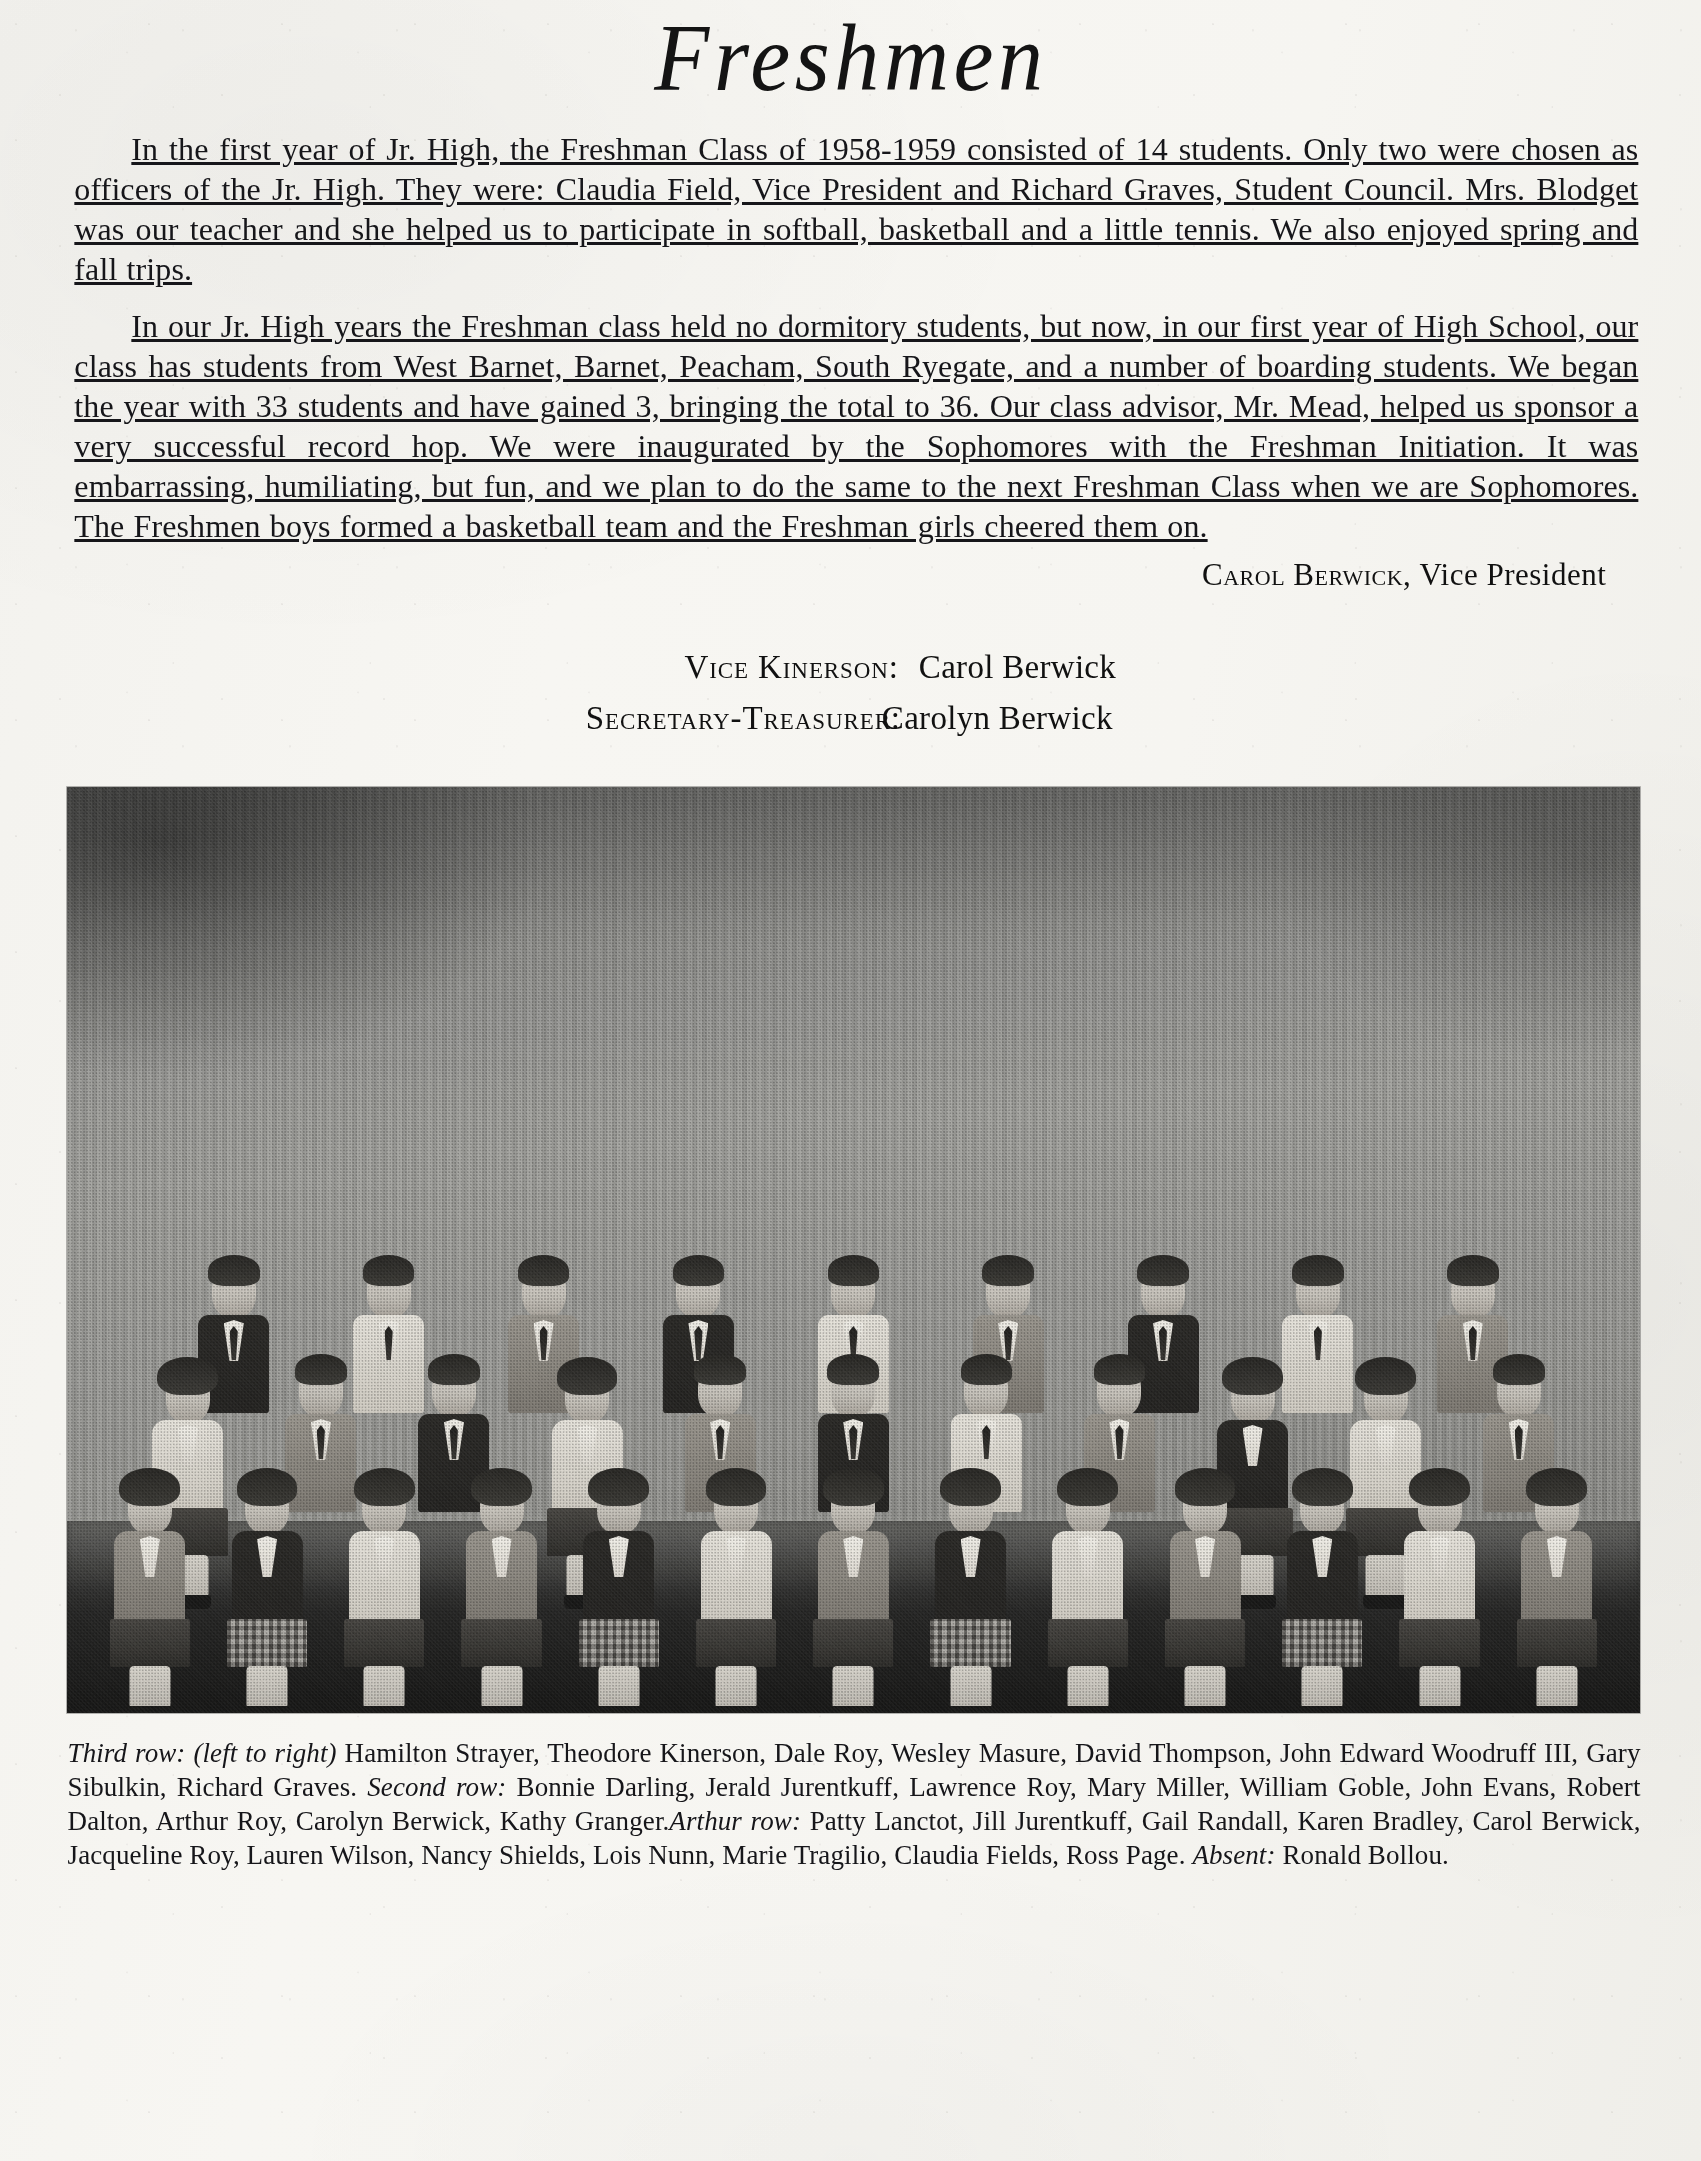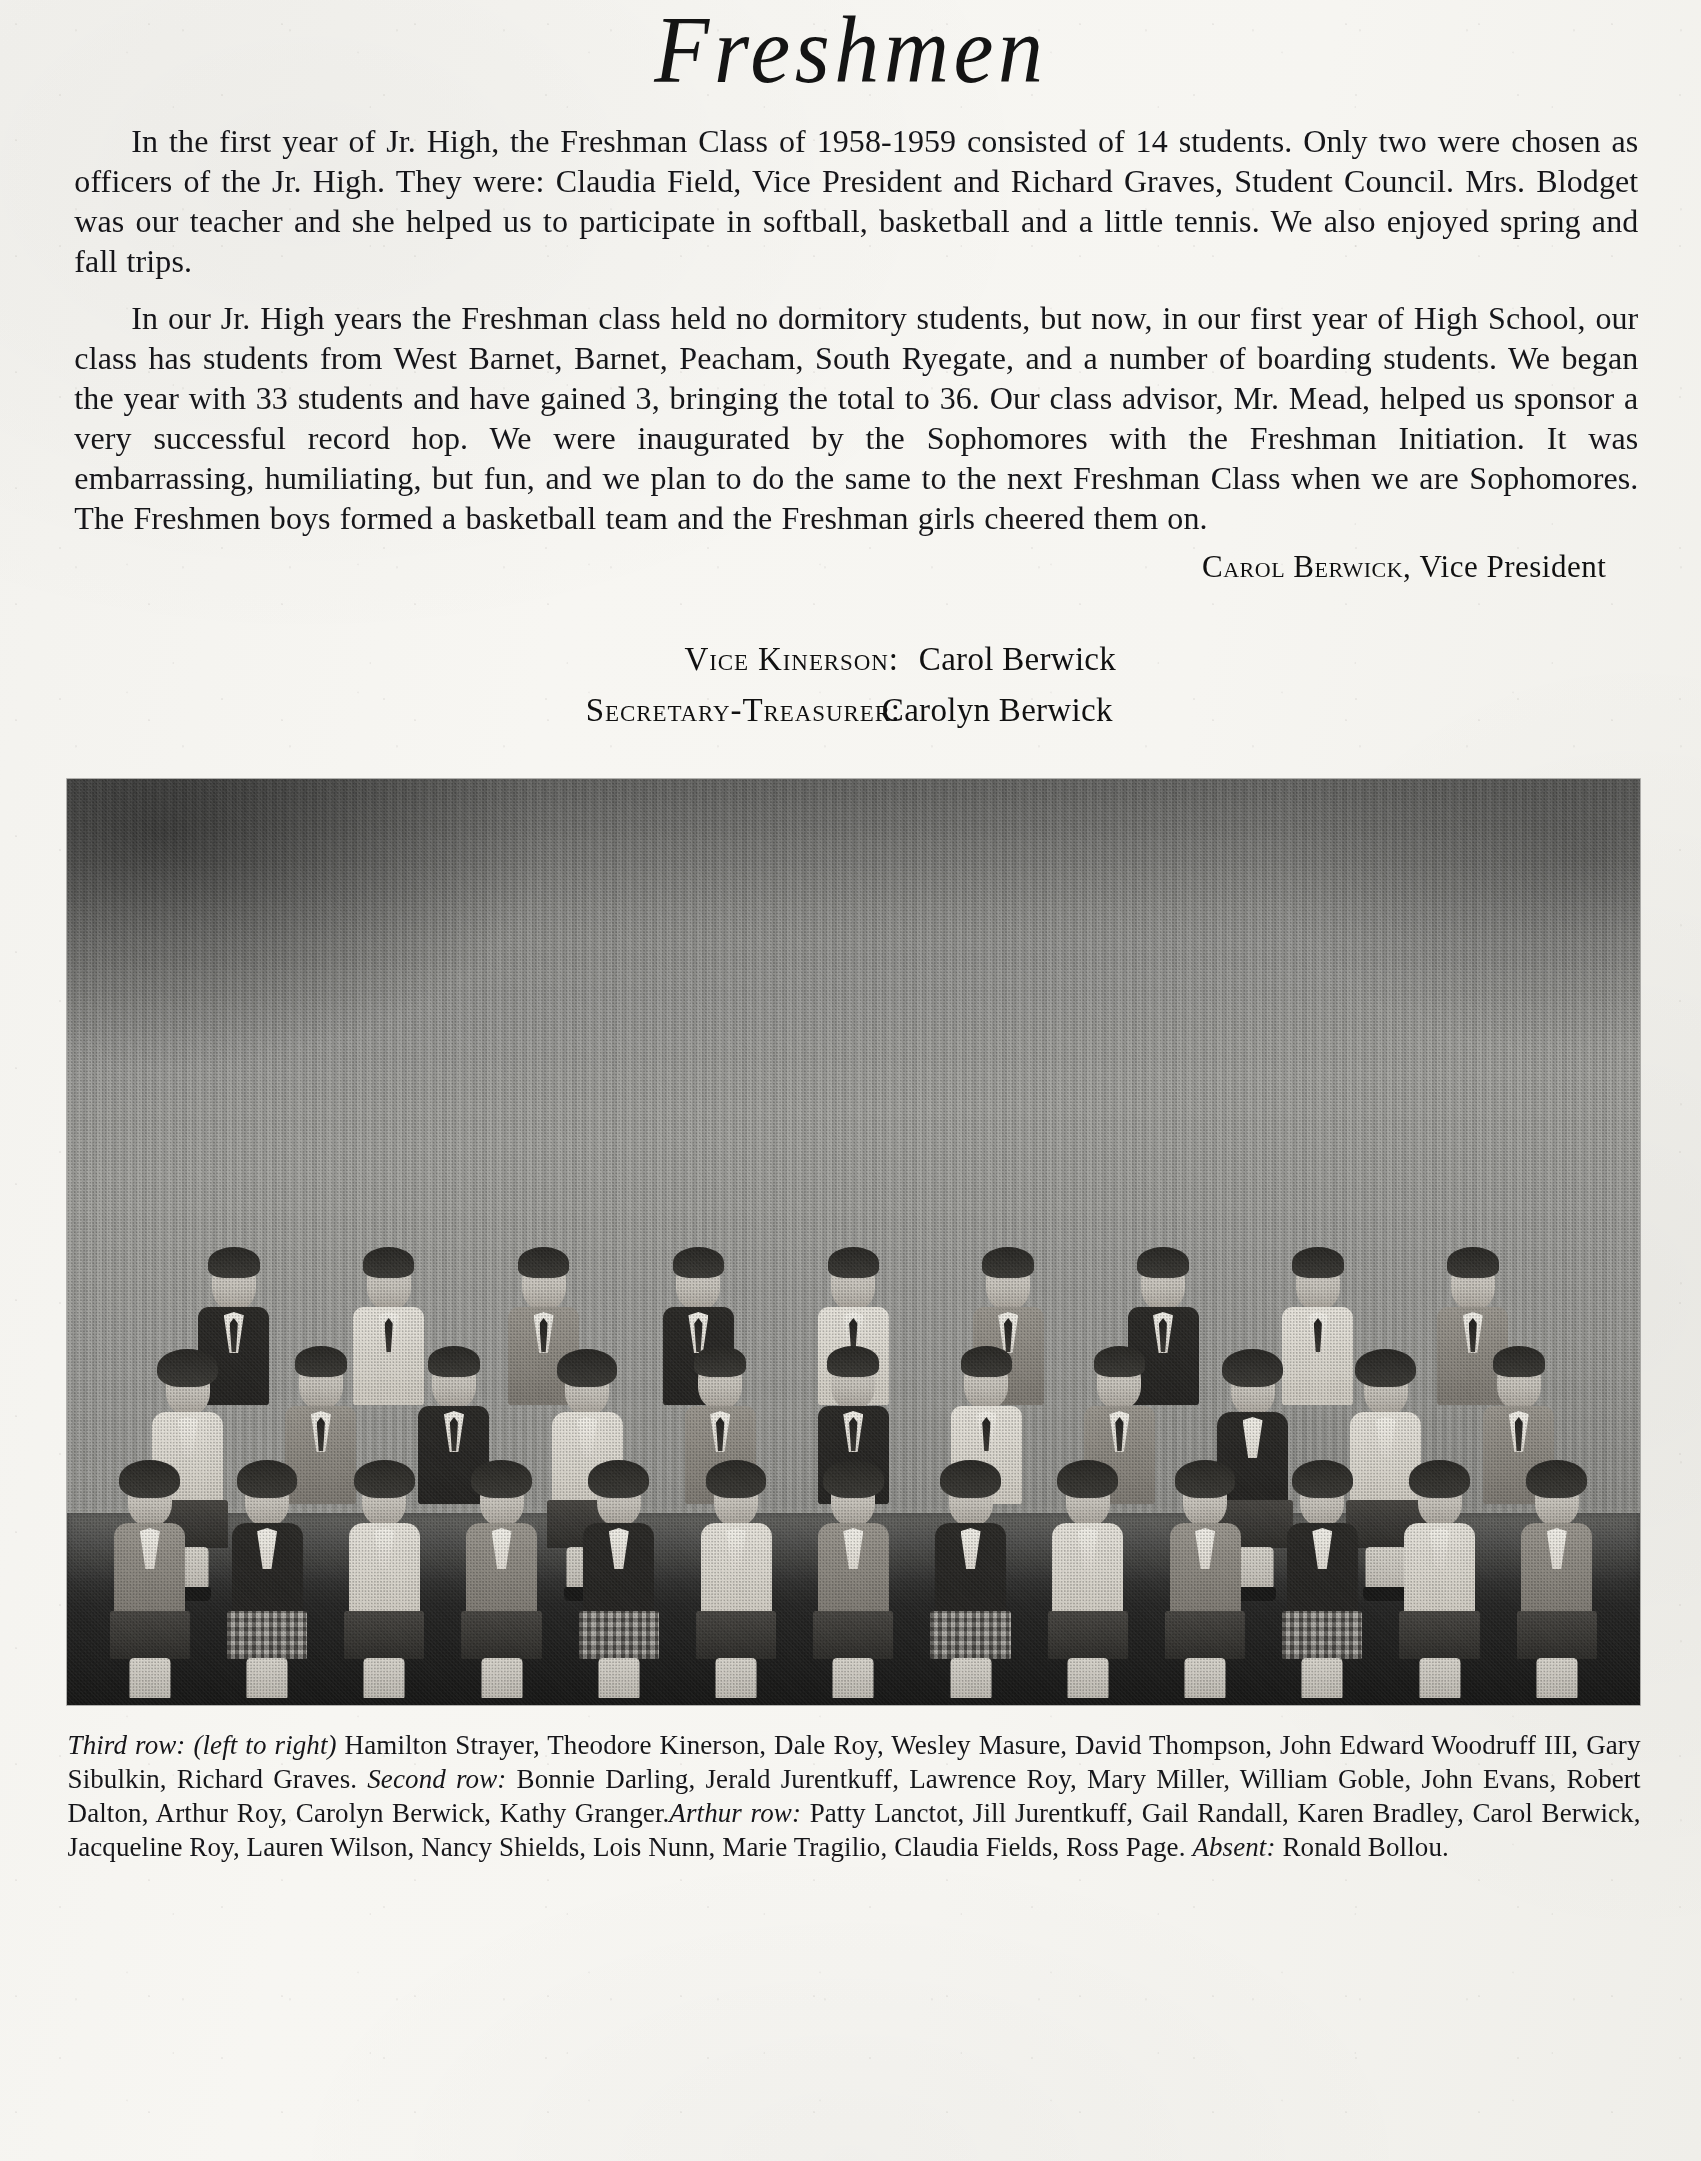--- a/index.html
+++ b/index.html
@@ -19,21 +19,21 @@
   .page {
     position: relative;
     width: 1702px;
     height: 2161px;
     background:
       radial-gradient(ellipse 1073px 690px at 18% 8%, rgba(0,0,0,0.030), rgba(0,0,0,0) 70%),
       radial-gradient(ellipse 690px 920px at 96% 60%, rgba(0,0,0,0.035), rgba(0,0,0,0) 72%),
       radial-gradient(ellipse 843px 460px at 50% 100%, rgba(0,0,0,0.025), rgba(0,0,0,0) 70%),
       linear-gradient(102deg, #f3f2ee 0%, #f7f6f2 32%, #f6f5f1 62%, #efeee9 100%);
     box-sizing: border-box;
-    padding: 0;
+    padding: 8px;
   }
   .page::after{
     content:"";
     position:absolute; inset:0;
     pointer-events:none;
     background-image:
       radial-gradient(circle at 12% 21%, rgba(90,80,70,.10) 0 0.9px, transparent 1.2px),
       radial-gradient(circle at 37% 63%, rgba(90,80,70,.09) 0 0.8px, transparent 1.1px),
       radial-gradient(circle at 71% 17%, rgba(90,80,70,.08) 0 1px, transparent 1.3px),
       radial-gradient(circle at 88% 77%, rgba(90,80,70,.09) 0 0.8px, transparent 1.1px),
@@ -70,20 +70,21 @@
   p.para {
     margin: 0 0 6.1px 0;
     font-size: 32px;
     line-height: 40px;
     text-align: justify;
     text-justify: inter-word;
     text-indent: 57px;
     letter-spacing: 0.1px;
     word-spacing: 1.1px;
     color: #16161a;
+    text-decoration: underline;
   }
   p.para.p1 { margin-top: 26px; }
   p.para.p2 { margin-top: 17px; }
   p.para.p3 { margin-top: 17px; }
 
   .byline {
     margin-top: 10.7px;
     text-align: right;
     padding-right: 32px;
     font-size: 31px;

